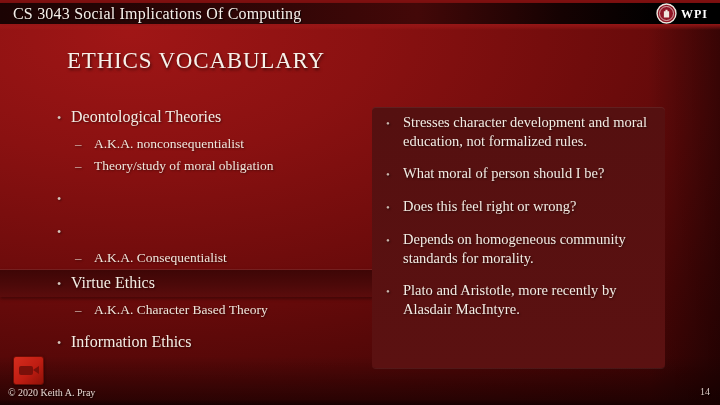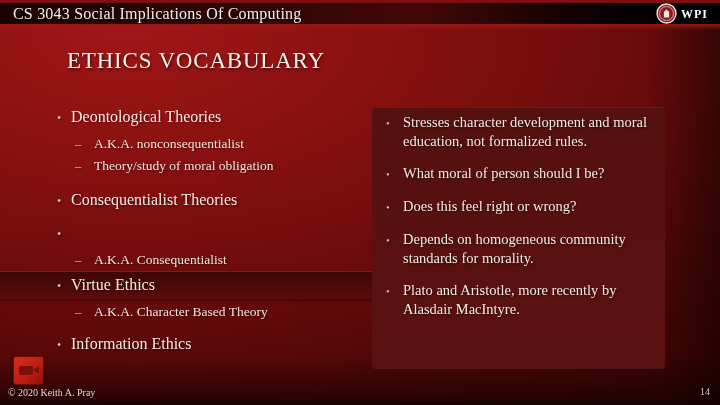--- a/index.html
+++ b/index.html
@@ -150,21 +150,20 @@
       </div>
       <div class="l2-row">
         <span class="dash">–</span>
         <span>Theory/study of moral obligation</span>
       </div>
     </div>
 
     <div class="group g2">
       <div class="l1-row">
         <span class="dot">•</span>
-        <span>Consequentialist Theories</span>
       </div>
     </div>
 
     <div class="group g3">
       <div class="l1-row">
         <span class="dot">•</span>
       </div>
       <div class="l2-row first">
         <span class="dash">–</span>
         <span>A.K.A. Consequentialist</span>

